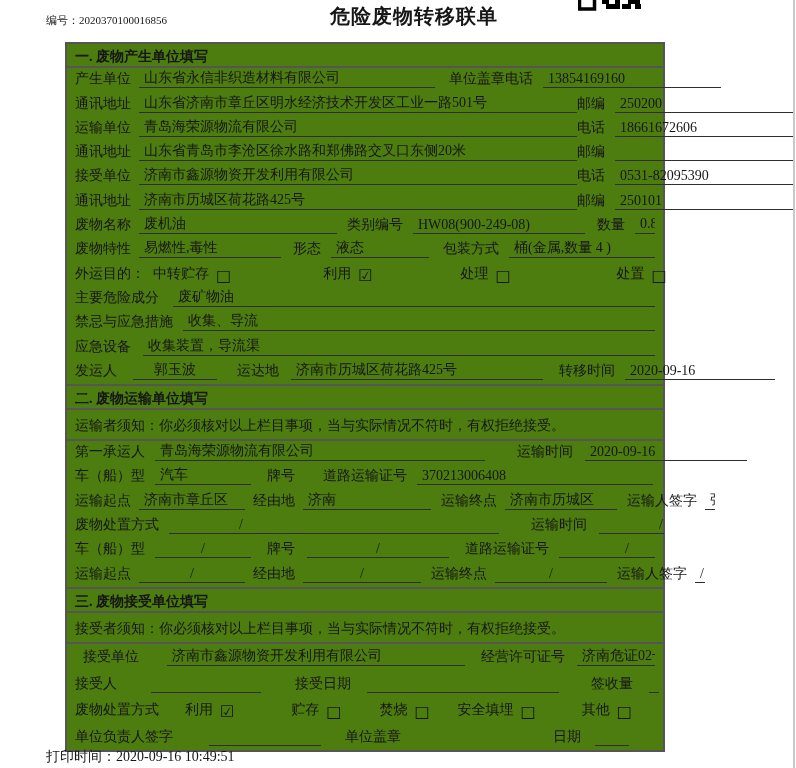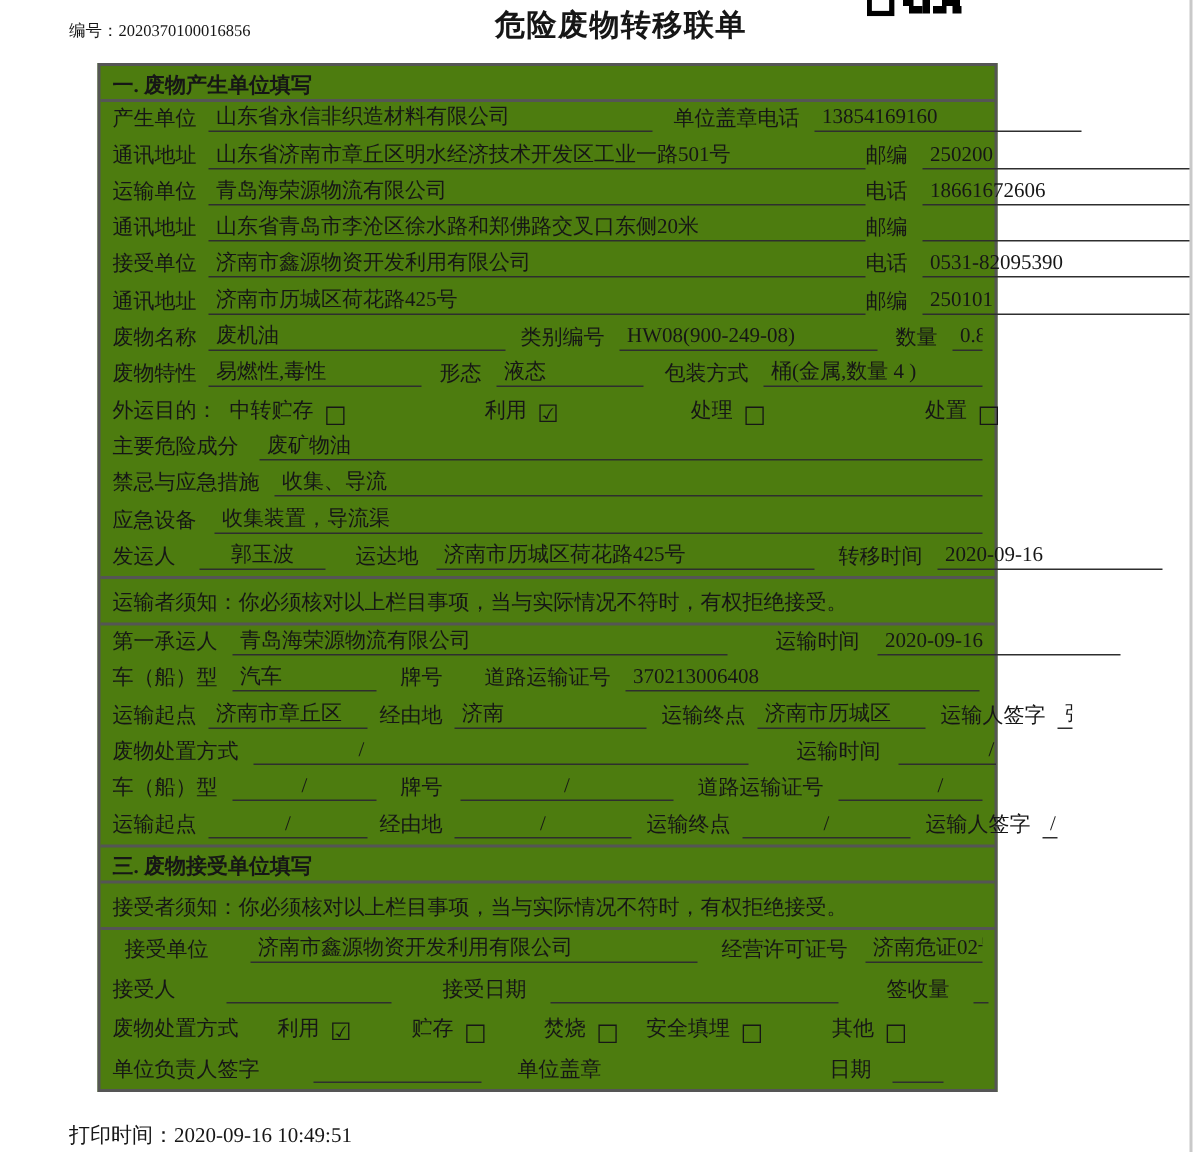--- a/index.html
+++ b/index.html
@@ -177,20 +177,21 @@
       <span class="lbl mr16">发运人</span>
       <span class="u ctr" style="width:84px">郭玉波</span>
       <span class="lbl ml20 mr12">运达地</span>
       <span class="u" style="width:252px">济南市历城区荷花路425号</span>
       <span class="lbl ml16 mr10">转移时间</span>
       <span class="u" style="width:150px">2020-09-16</span>
     </div>
   </div>
 
   <div class="sec-2">
+    <div class="sec-h">二. 废物运输单位填写</div>
     <div class="notice">运输者须知：你必须核对以上栏目事项，当与实际情况不符时，有权拒绝接受。</div>
 
     <div class="frow">
       <span class="lbl mr10">第一承运人</span>
       <span class="u" style="width:330px">青岛海荣源物流有限公司</span>
       <span class="lbl ml30 mr12">运输时间</span>
       <span class="u" style="width:162px">2020-09-16</span>
     </div>
 
     <div class="frow">
@@ -259,29 +260,29 @@
       <span class="lbl ml30 mr16">签收量</span>
       <span class="u grow" style="margin-right:18px"></span>
     </div>
 
     <div class="frow">
       <span class="lbl">废物处置方式</span>
       <span class="ck" style="margin-left:26px">
           <span>利用</span>
           <span class="box">☑</span>
         </span>
-      <span class="ck" style="margin-left:40px">
+      <span class="ck" style="margin-left:57px">
           <span>贮存</span>
           <span class="box">□</span>
         </span>
       <span class="ck" style="margin-left:38px">
           <span>焚烧</span>
           <span class="box">□</span>
         </span>
-      <span class="ck" style="margin-left:18px">
+      <span class="ck" style="margin-left:28px">
           <span>安全填埋</span>
           <span class="box">□</span>
         </span>
       <span class="ck" style="margin-left:46px">
           <span>其他</span>
           <span class="box">□</span>
         </span>
     </div>
 
     <div class="frow">

